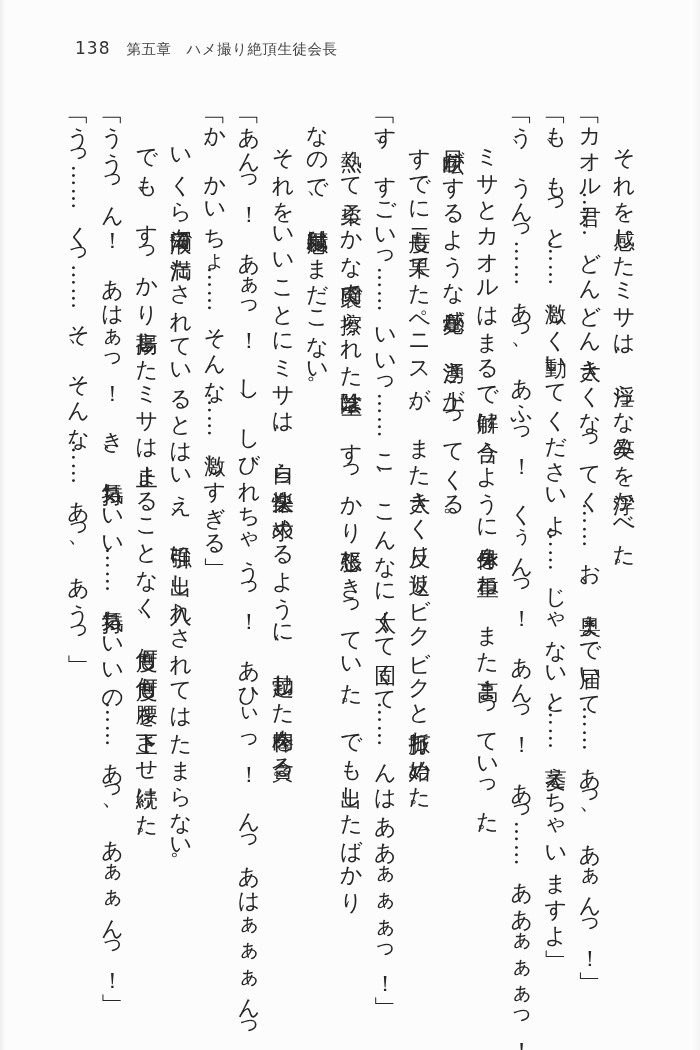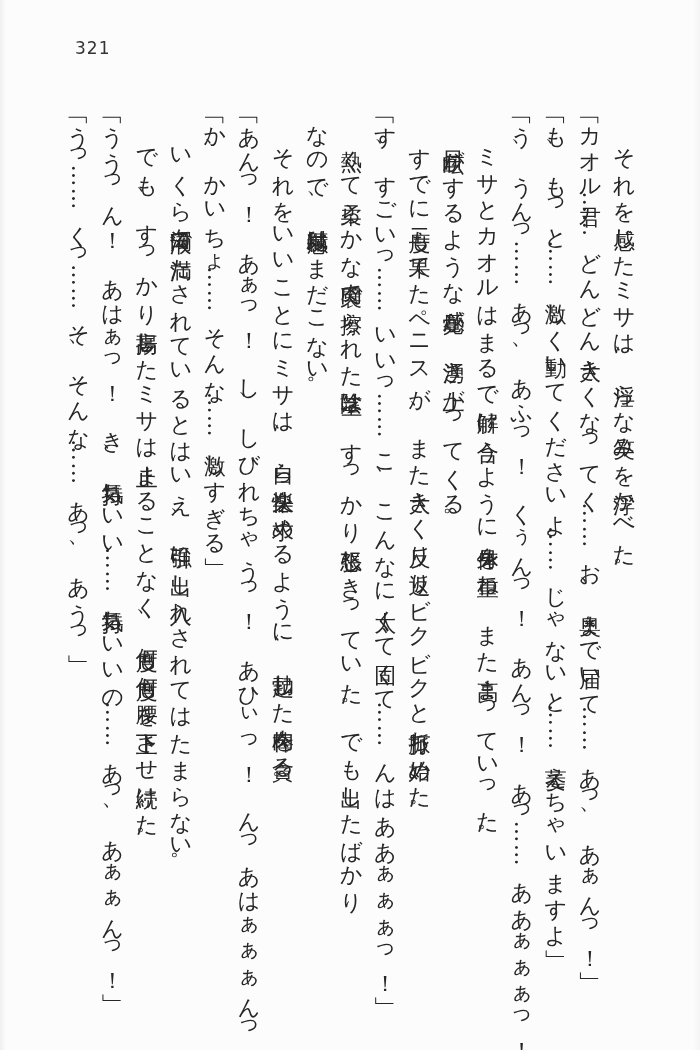--- a/index.html
+++ b/index.html
@@ -66,21 +66,22 @@
   .body-text p.indent {
     text-indent: 23px;
   }
 </style>
 </head>
 <body>
 
 <div class="page">
 
   <div class="running-header">
-    <span class="page-number">321</span>
+    <span class="page-number">138</span>
+    <span class="chapter-title">第五章　ハメ撮り絶頂生徒会長</span>
   </div>
 
   <div class="body-text">
     <p class="indent">それを感じたミサは、淫らな笑みを浮かべた。</p>
     <p>「カオル君……どんどん大きくなってく……お、奥まで届いて……あっ、あぁんっ！」</p>
     <p>「も、もっと……激しく動いてくださいよ……じゃないと……萎えちゃいますよ」</p>
     <p>「う、うんっ……あっ、あふっ！　くぅんっ！　あんっ！　あっ……ああぁぁぁっ！」</p>
     <p class="indent">ミサとカオルはまるで解け合うように身体を重ね、また高まっていった。</p>
     <p class="indent">目眩がするような感覚が、湧き上がってくる。</p>
     <p class="indent">すでに二度も果てたペニスが、また大きく反り返りビクビクと脈打ち始めた。</p>

